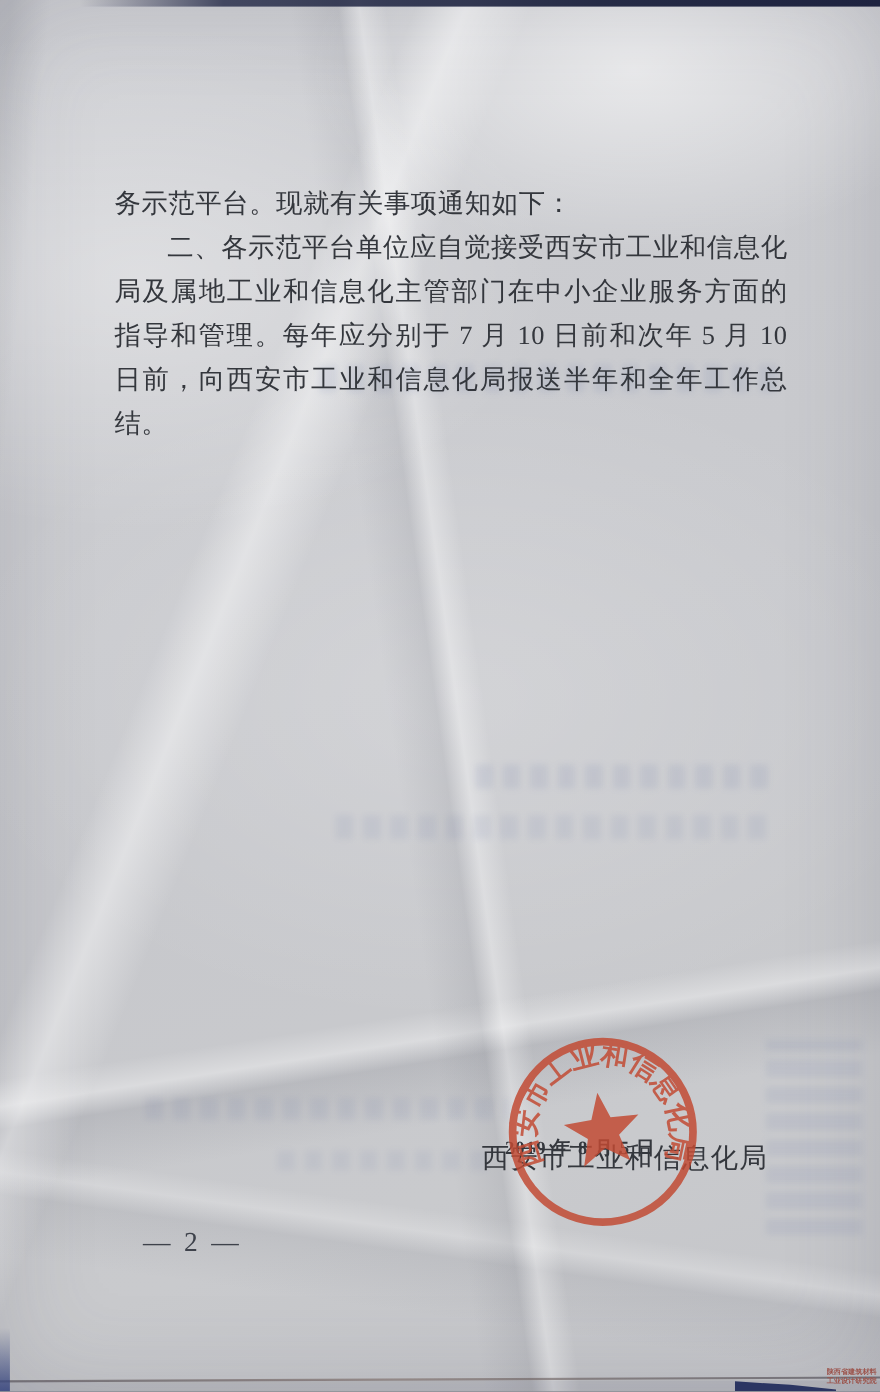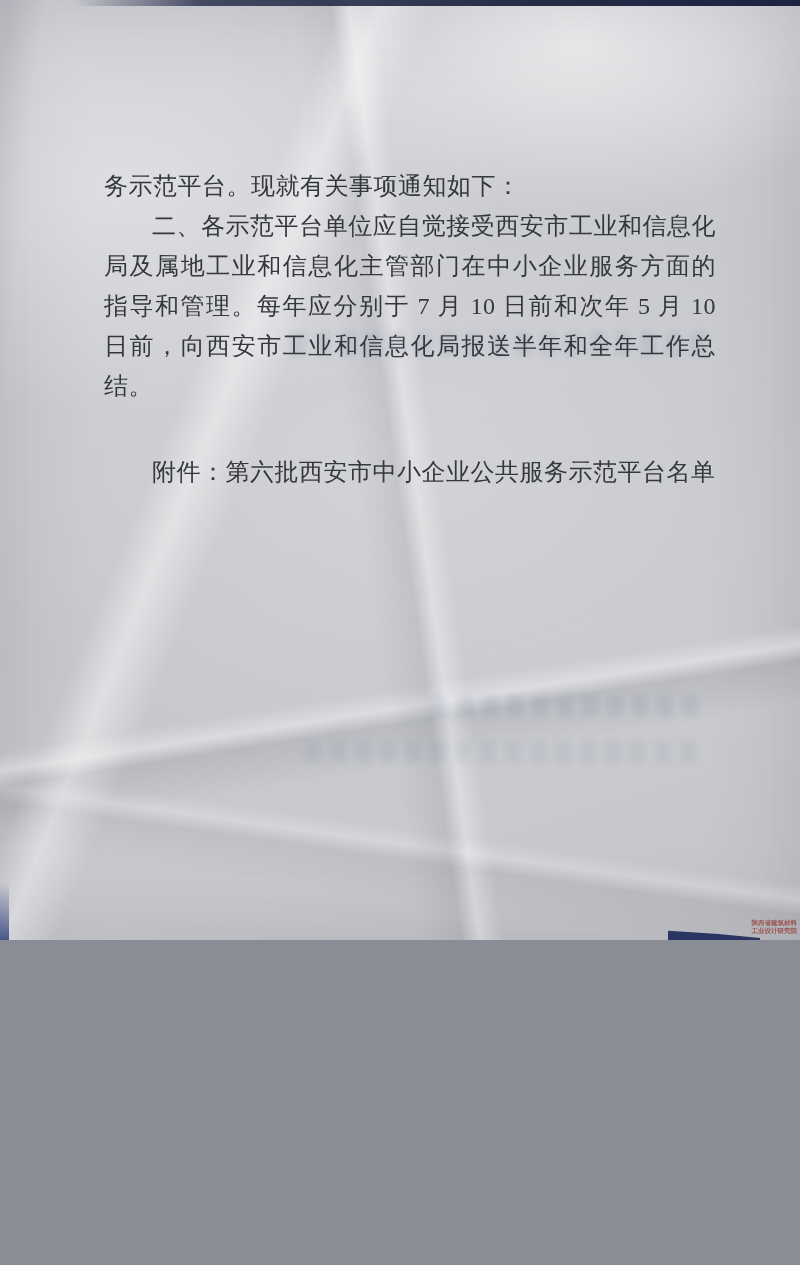--- a/index.html
+++ b/index.html
@@ -2,21 +2,21 @@
 <html><head>
 <meta charset="utf-8">
 <style>
   html,body{margin:0;padding:0;}
   body{
     width:800px;height:1265px;overflow:hidden;
     font-family:"Liberation Serif","DejaVu Serif",serif;
     background:#8a8d96;
   }
   .canvas{
-    position:relative;width:800px;height:940px;overflow:hidden;
+    position:relative;width:800px;height:1265px;overflow:hidden;
     background:linear-gradient(162deg,#d0d1d5 0%,#cbccd0 25%,#c7c8cc 55%,#c9cacd 80%,#c3c4c8 100%);
     box-shadow:inset 0 0 90px rgba(70,74,90,.18);
   }
   
   .wrinkles{
     position:absolute;inset:0;pointer-events:none;
     background:
       radial-gradient(ellipse 420px 240px at 72% 5%, rgba(255,255,255,.55), transparent 70%),
       radial-gradient(ellipse 520px 320px at 16% 20%, rgba(255,255,255,.35), transparent 72%),
       linear-gradient(112deg, transparent 29%, rgba(255,255,255,.42) 32.5%, transparent 37%),
@@ -100,21 +100,20 @@
   <div class="smudge h s1"></div>
   <div class="smudge h s2"></div>
   <div class="smudge h s3"></div>
   <div class="smudge v s4"></div>
   <div class="smudge h s5"></div>
   <div class="smudge h s6"></div>
 
   <div class="doc">
     <p>务示范平台。现就有关事项通知如下：</p>
     <p class="indent">二、各示范平台单位应自觉接受西安市工业和信息化局及属地工业和信息化主管部门在中小企业服务方面的指导和管理。每年应分别于 7 月 10 日前和次年 5 月 10 日前，向西安市工业和信息化局报送半年和全年工作总结。</p>
-    <p class="indent attachment">附件：第六批西安市中小企业公共服务示范平台名单</p>
   </div>
 
   <div class="issuer">西安市工业和信息化局</div>
   <div class="issue-date">2019 年 8 月 5 日</div>
   <div class="pageno">— 2 —</div>
 
   <svg class="seal" viewBox="0 0 200 200" aria-hidden="true">
     <defs>
       <path id="sealTextArc" d="M 46.3 131 A 62 62 0 1 1 153.7 131" fill="none"></path>
     </defs>

